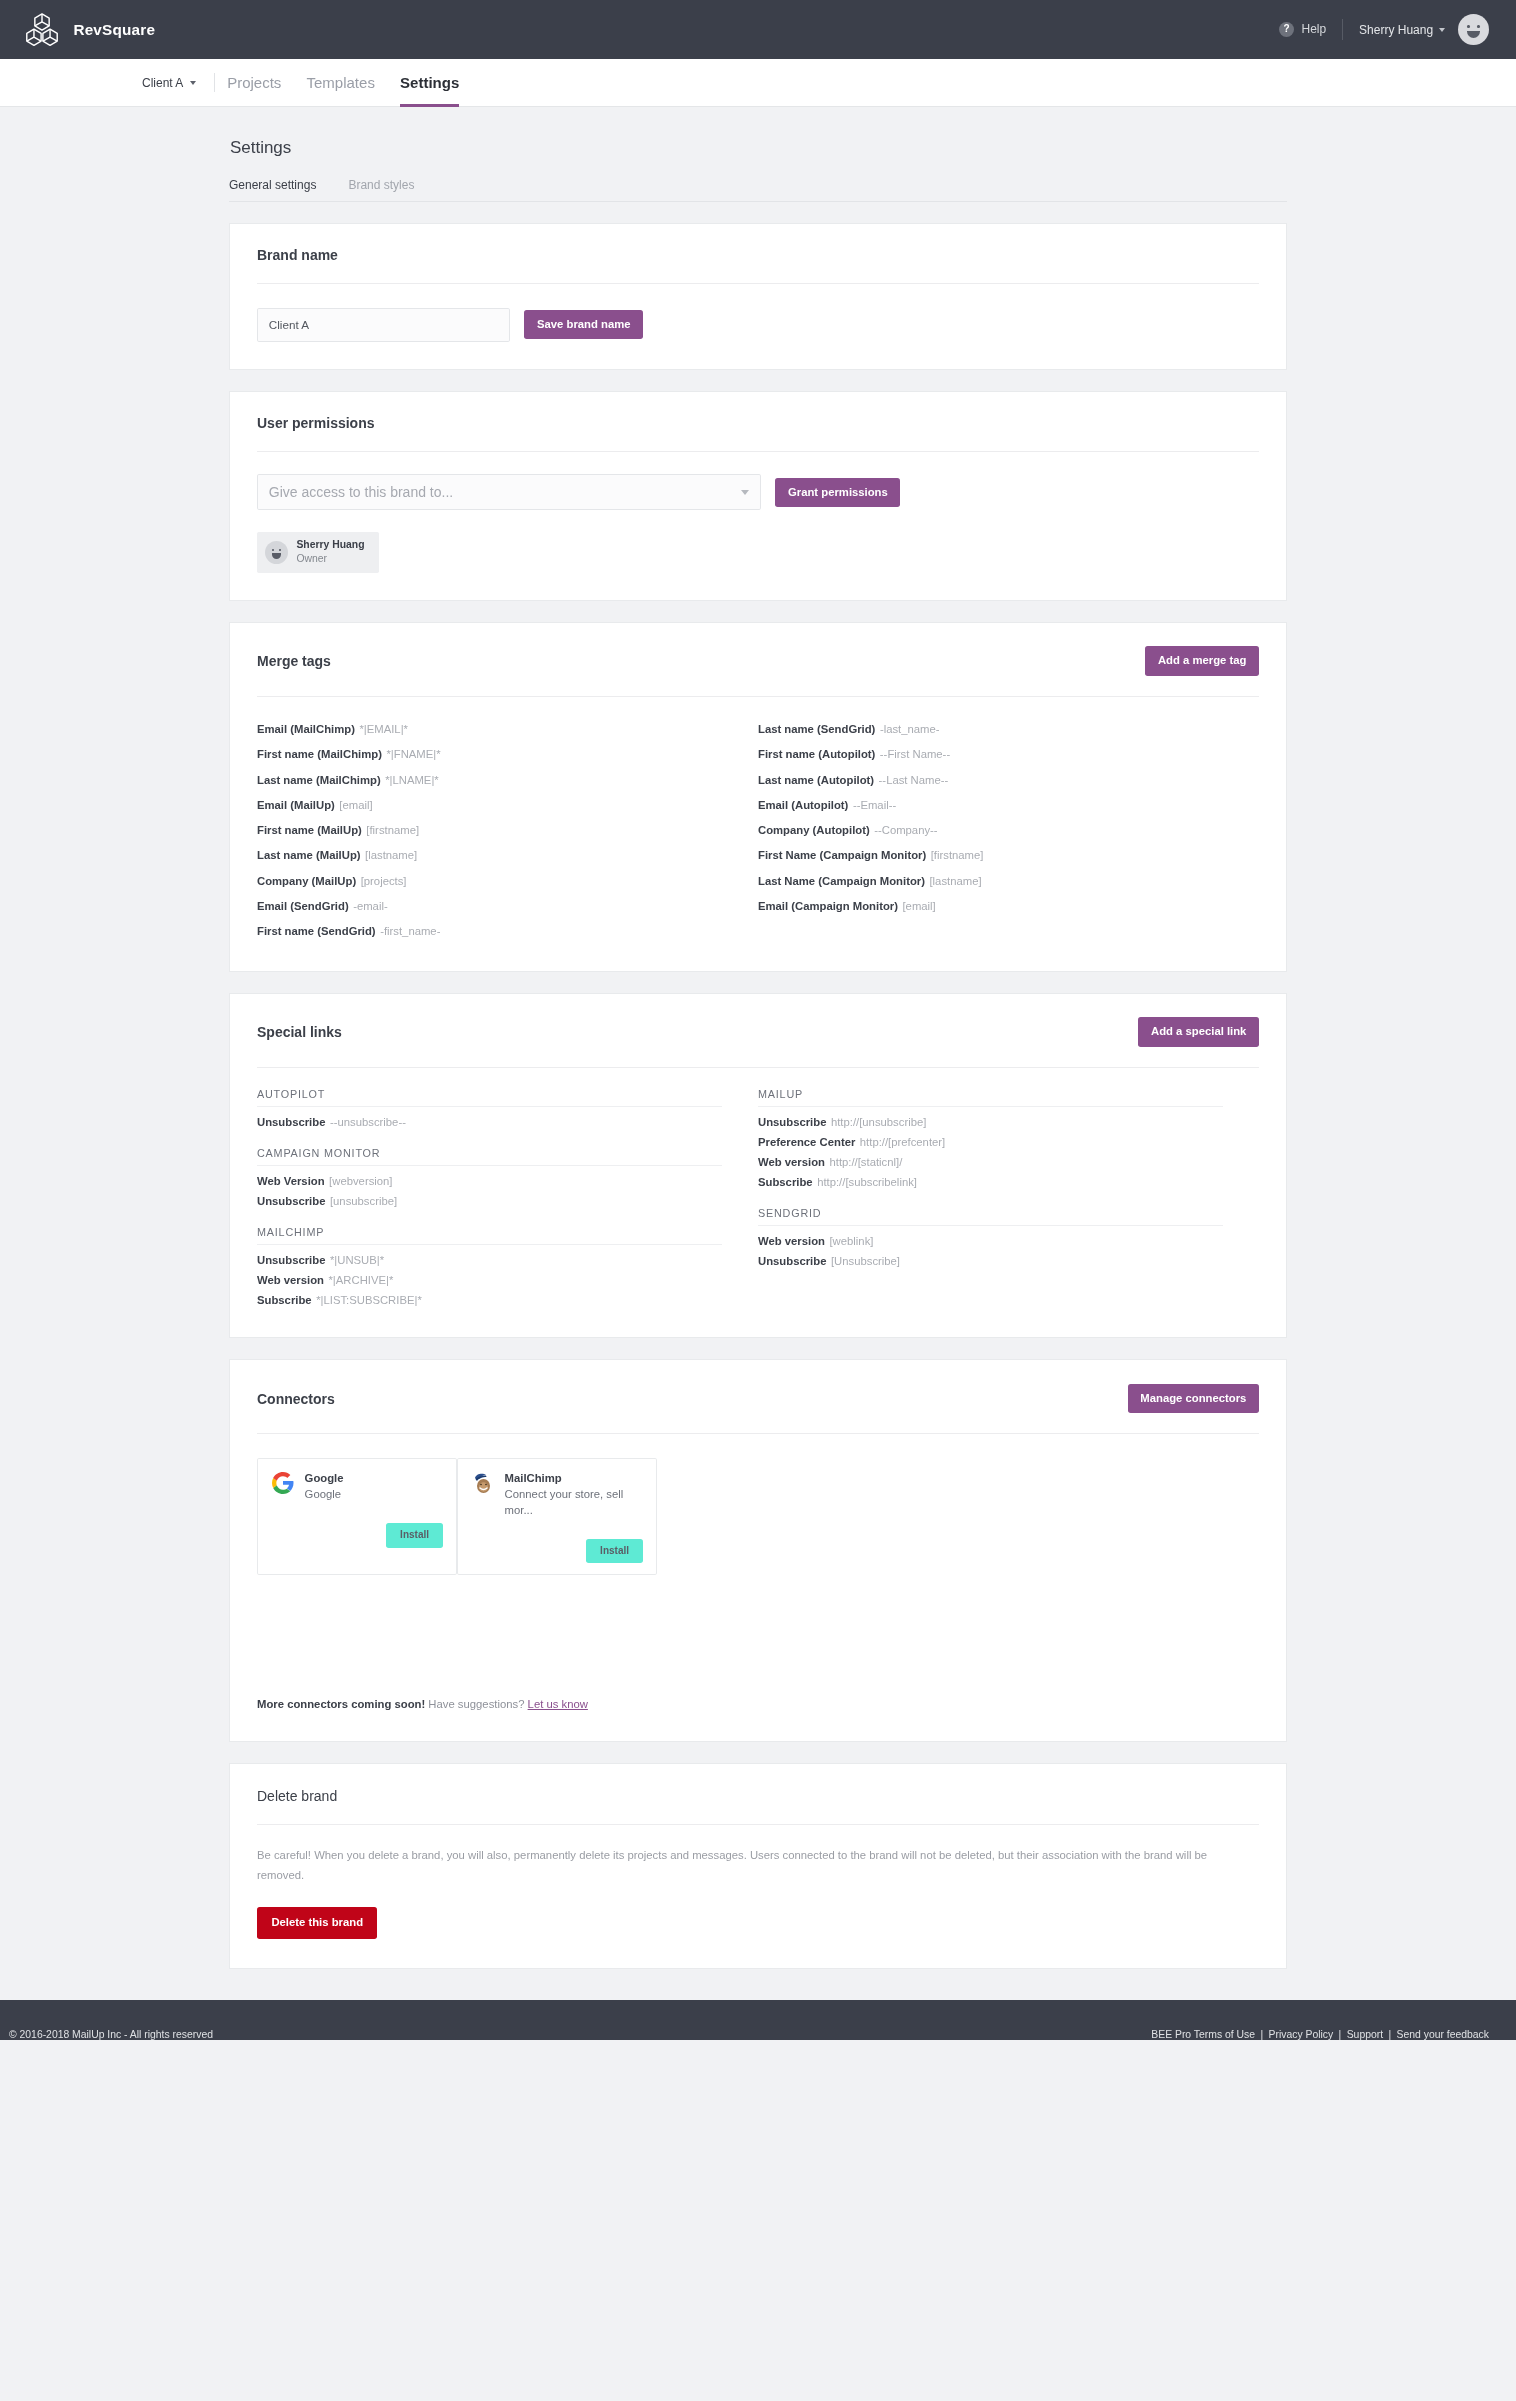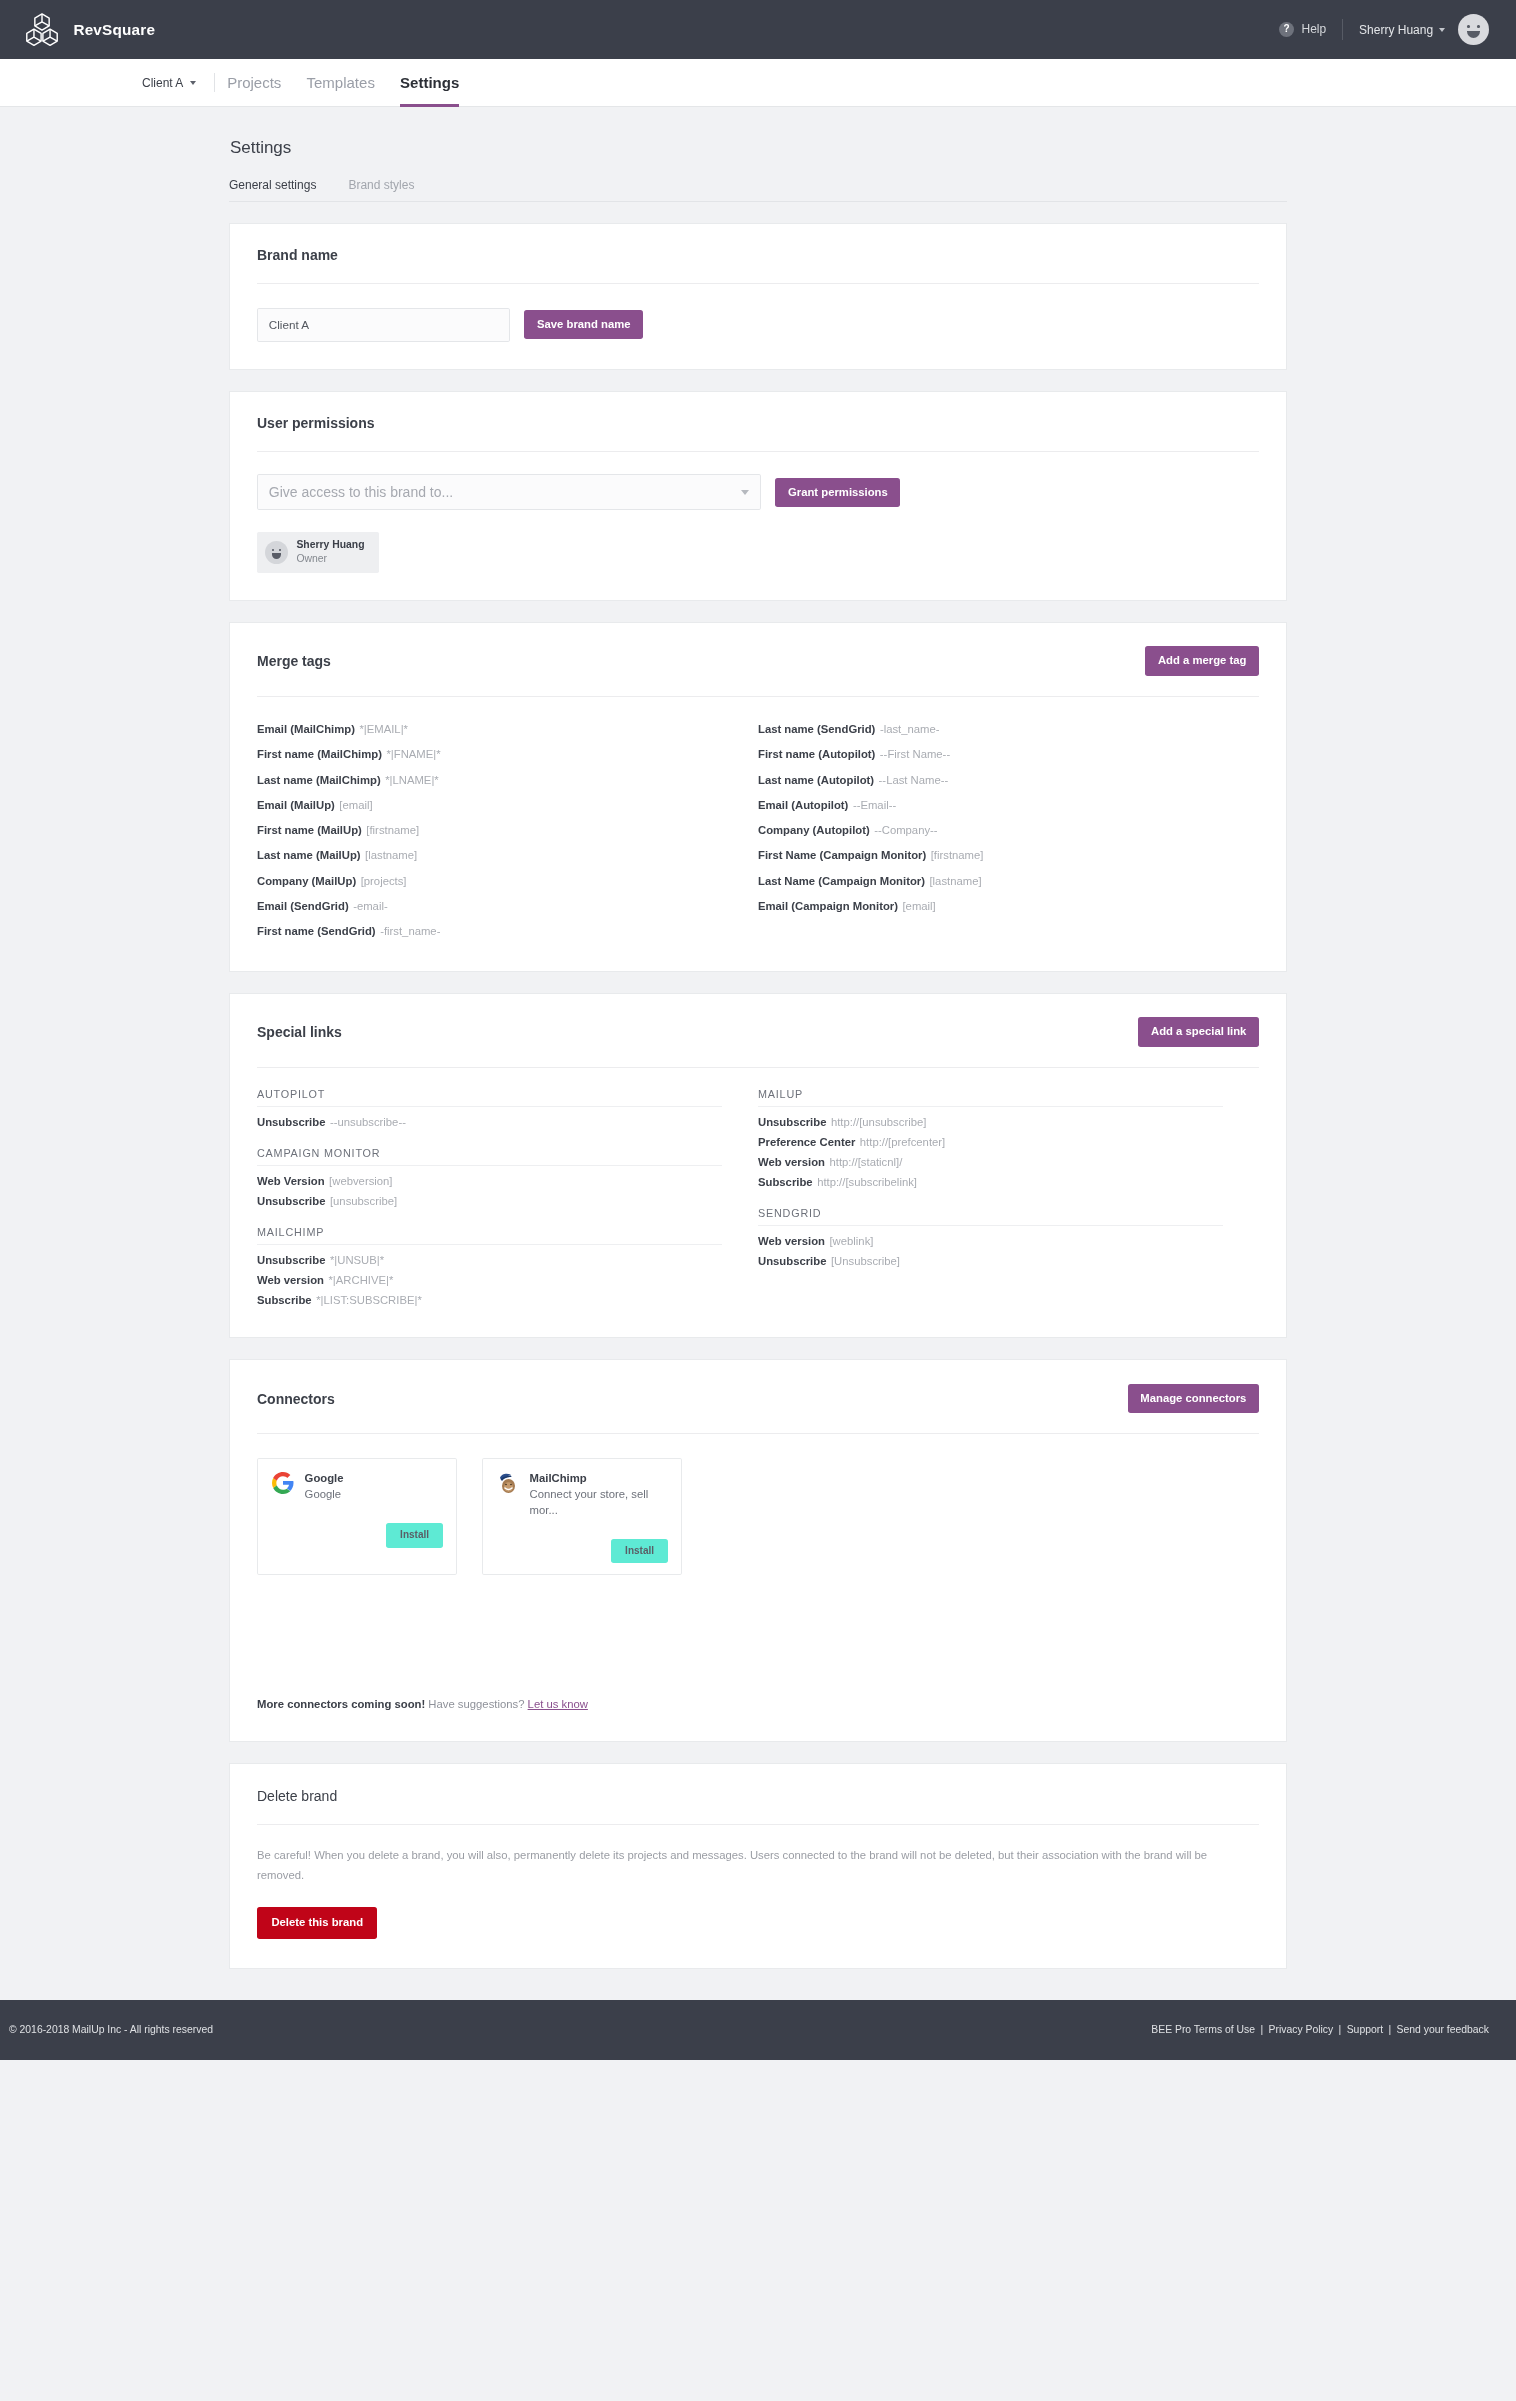--- a/index.html
+++ b/index.html
@@ -264,21 +264,21 @@
     color: #6d717a;
     padding: 14.4px 0 6.3px 0;
     border-bottom: 0.9px solid #eeeff1;
     margin-bottom: 5.4px;
   }
   .col.links .group-head:first-child { padding-top: 0; }
   .link-row { font-size: 11.3px; padding: 4px 0; }
 
   
   .connectors-body { padding: 23.4px 0 0 0; }
-  .connector-grid { display: flex; gap: 25px; }
+  .connector-grid { display: flex; }
   .connector-card {
     width: 200px;
     border: 0.9px solid #e8eaec;
     border-radius: 1.8px;
     padding: 12.6px 12.6px 10.8px 12.6px;
     background: #fff;
   }
   .connector-top { display: flex; gap: 10px; align-items: flex-start; }
   .connector-icon { width: 24px; height: 24px; flex: 0 0 24px; }
   .connector-name { font-size: 11.3px; font-weight: 700; color: #3c4049; line-height: 1.4; }
@@ -298,24 +298,24 @@
     font-size: 11.3px;
     color: #9a9da4;
     line-height: 1.75;
     max-width: 993px;
     margin-bottom: 21.6px;
   }
 
   
   .footer {
     margin-top: 31px;
-    height: 60px;
+    height: 40px;
     background: #3b3f4a;
     display: flex;
-    align-items: center;
+    align-items: flex-end;
     padding: 0 27px 0 9px;
     color: #dfe1e4;
     font-size: 10.4px;
   }
   .footer-left { padding-left: 0; }
   .footer-right { margin-left: auto; display: flex; gap: 0; align-items: center; }
   .footer-right a { color: #dfe1e4; text-decoration: none; }
   .fsep { padding: 0 5.4px; color: #dfe1e4; }
 </style>
 </head>

